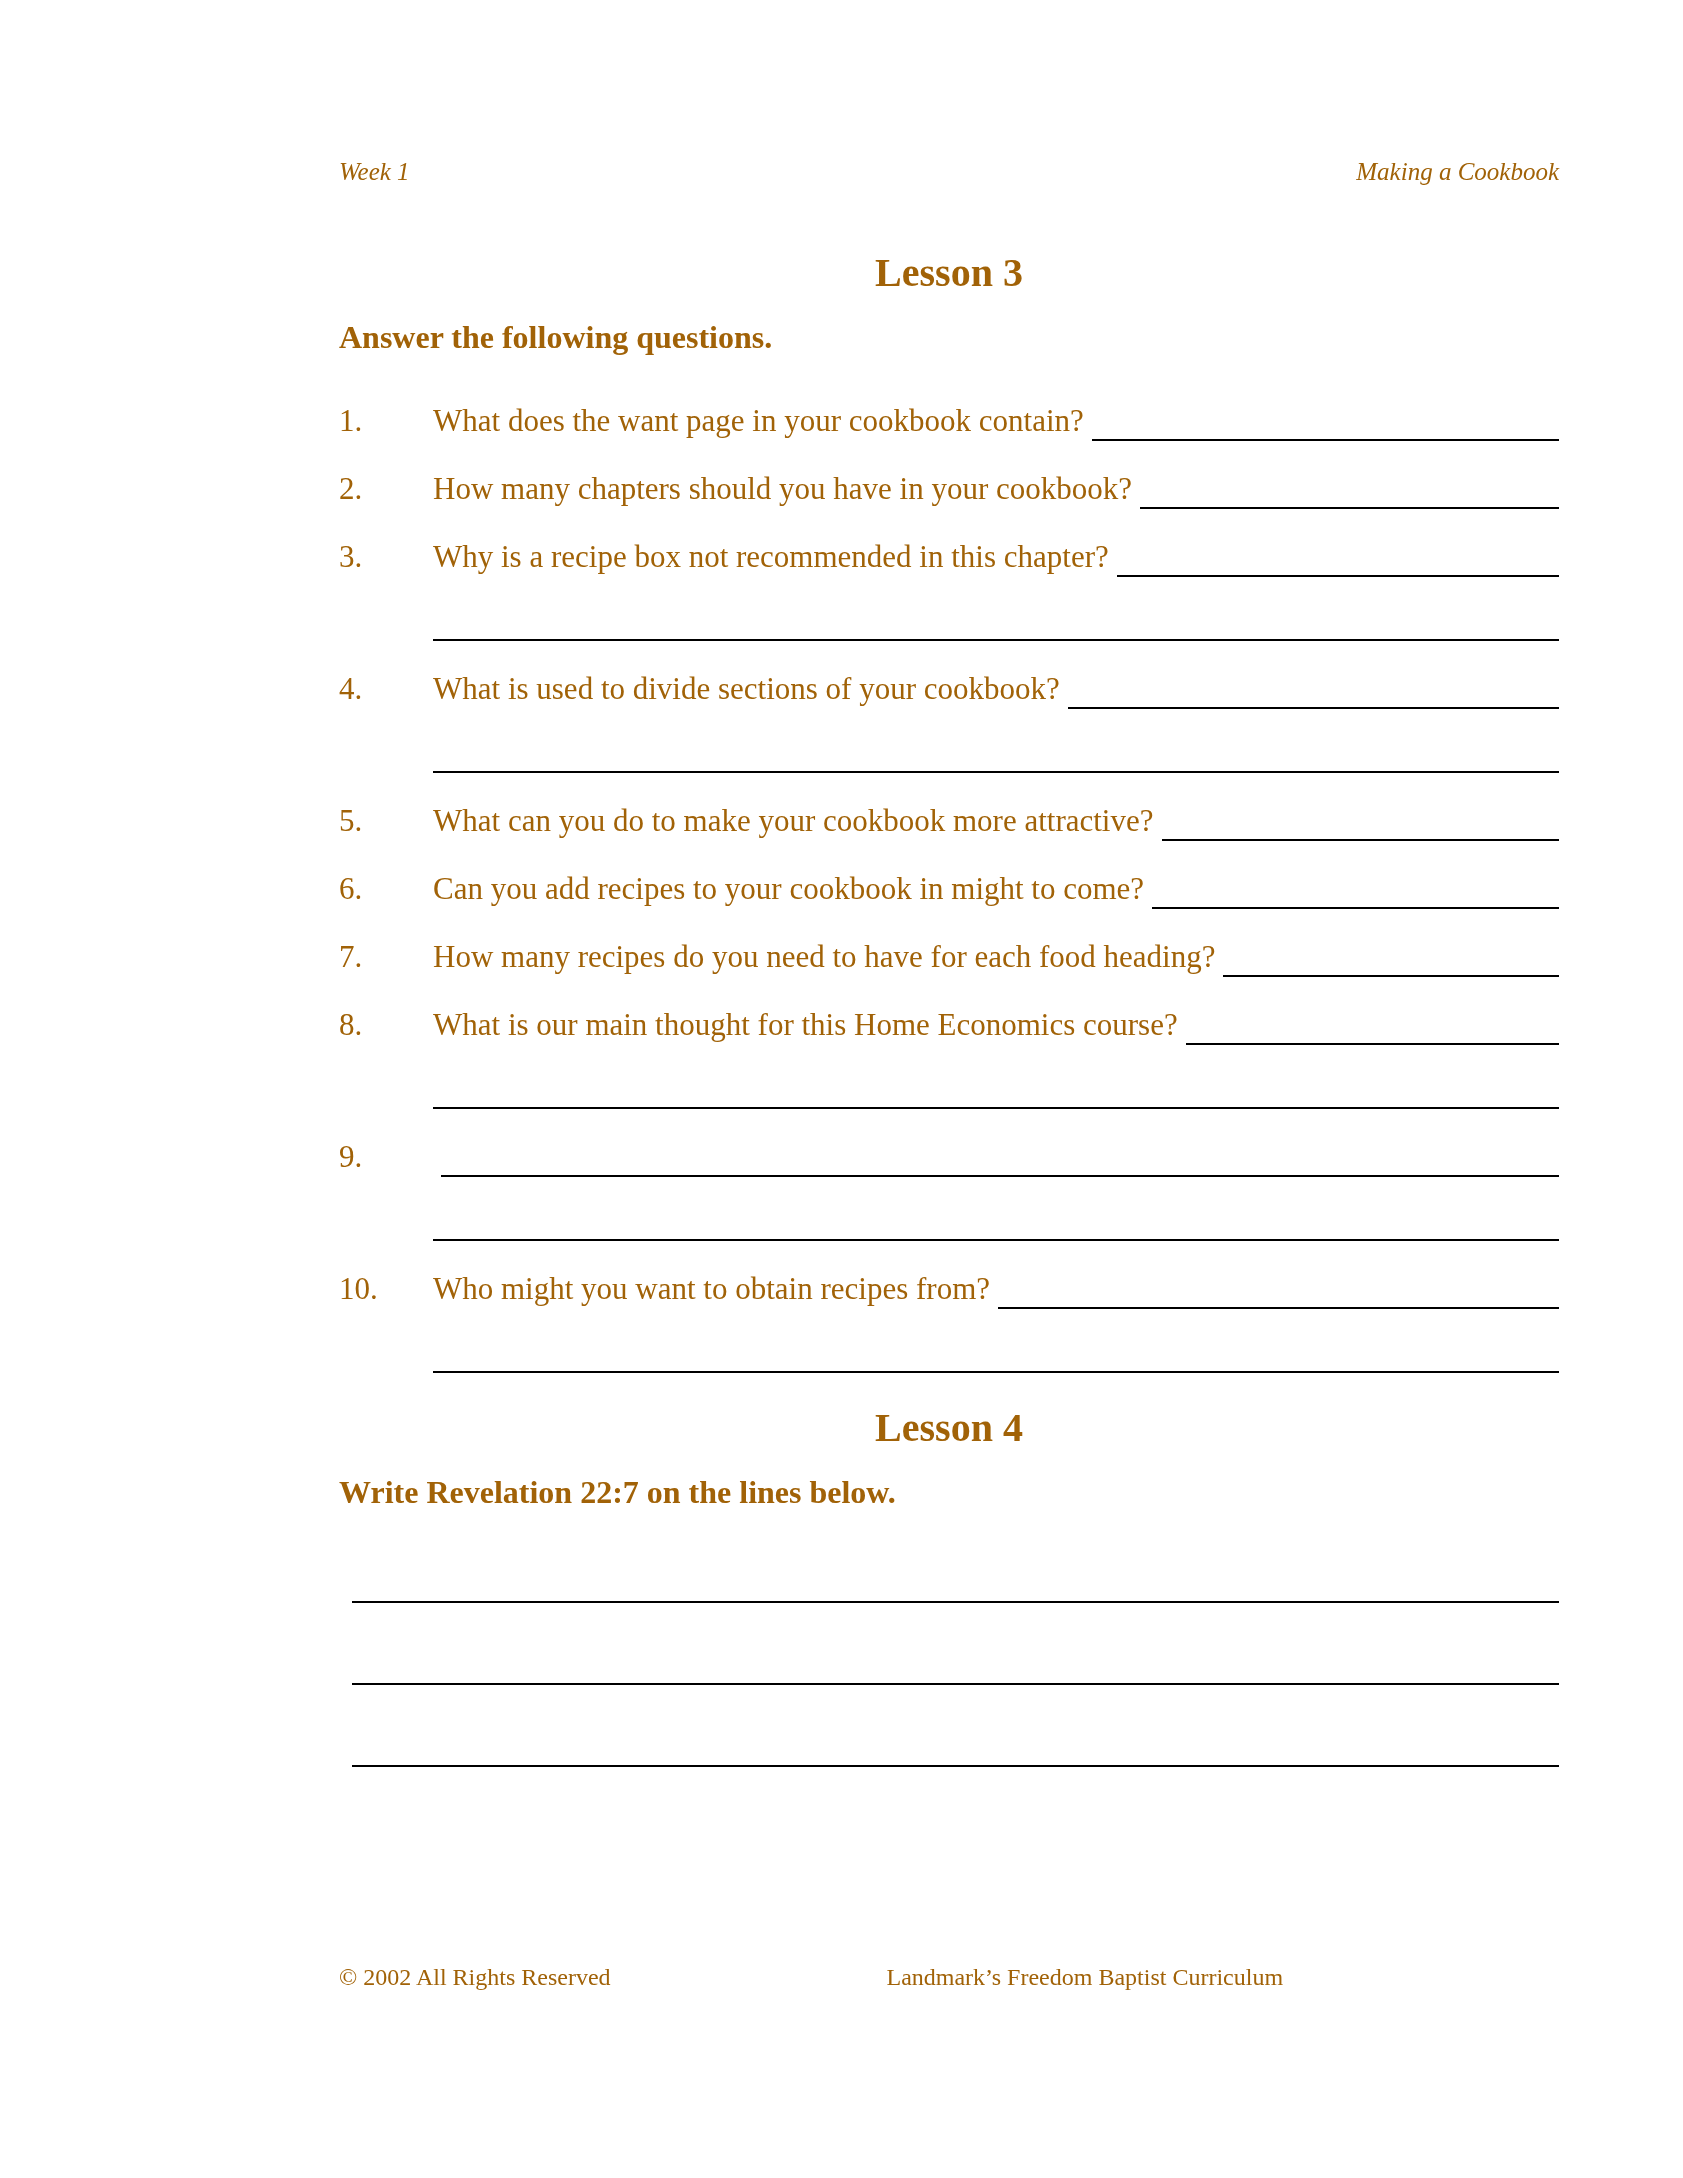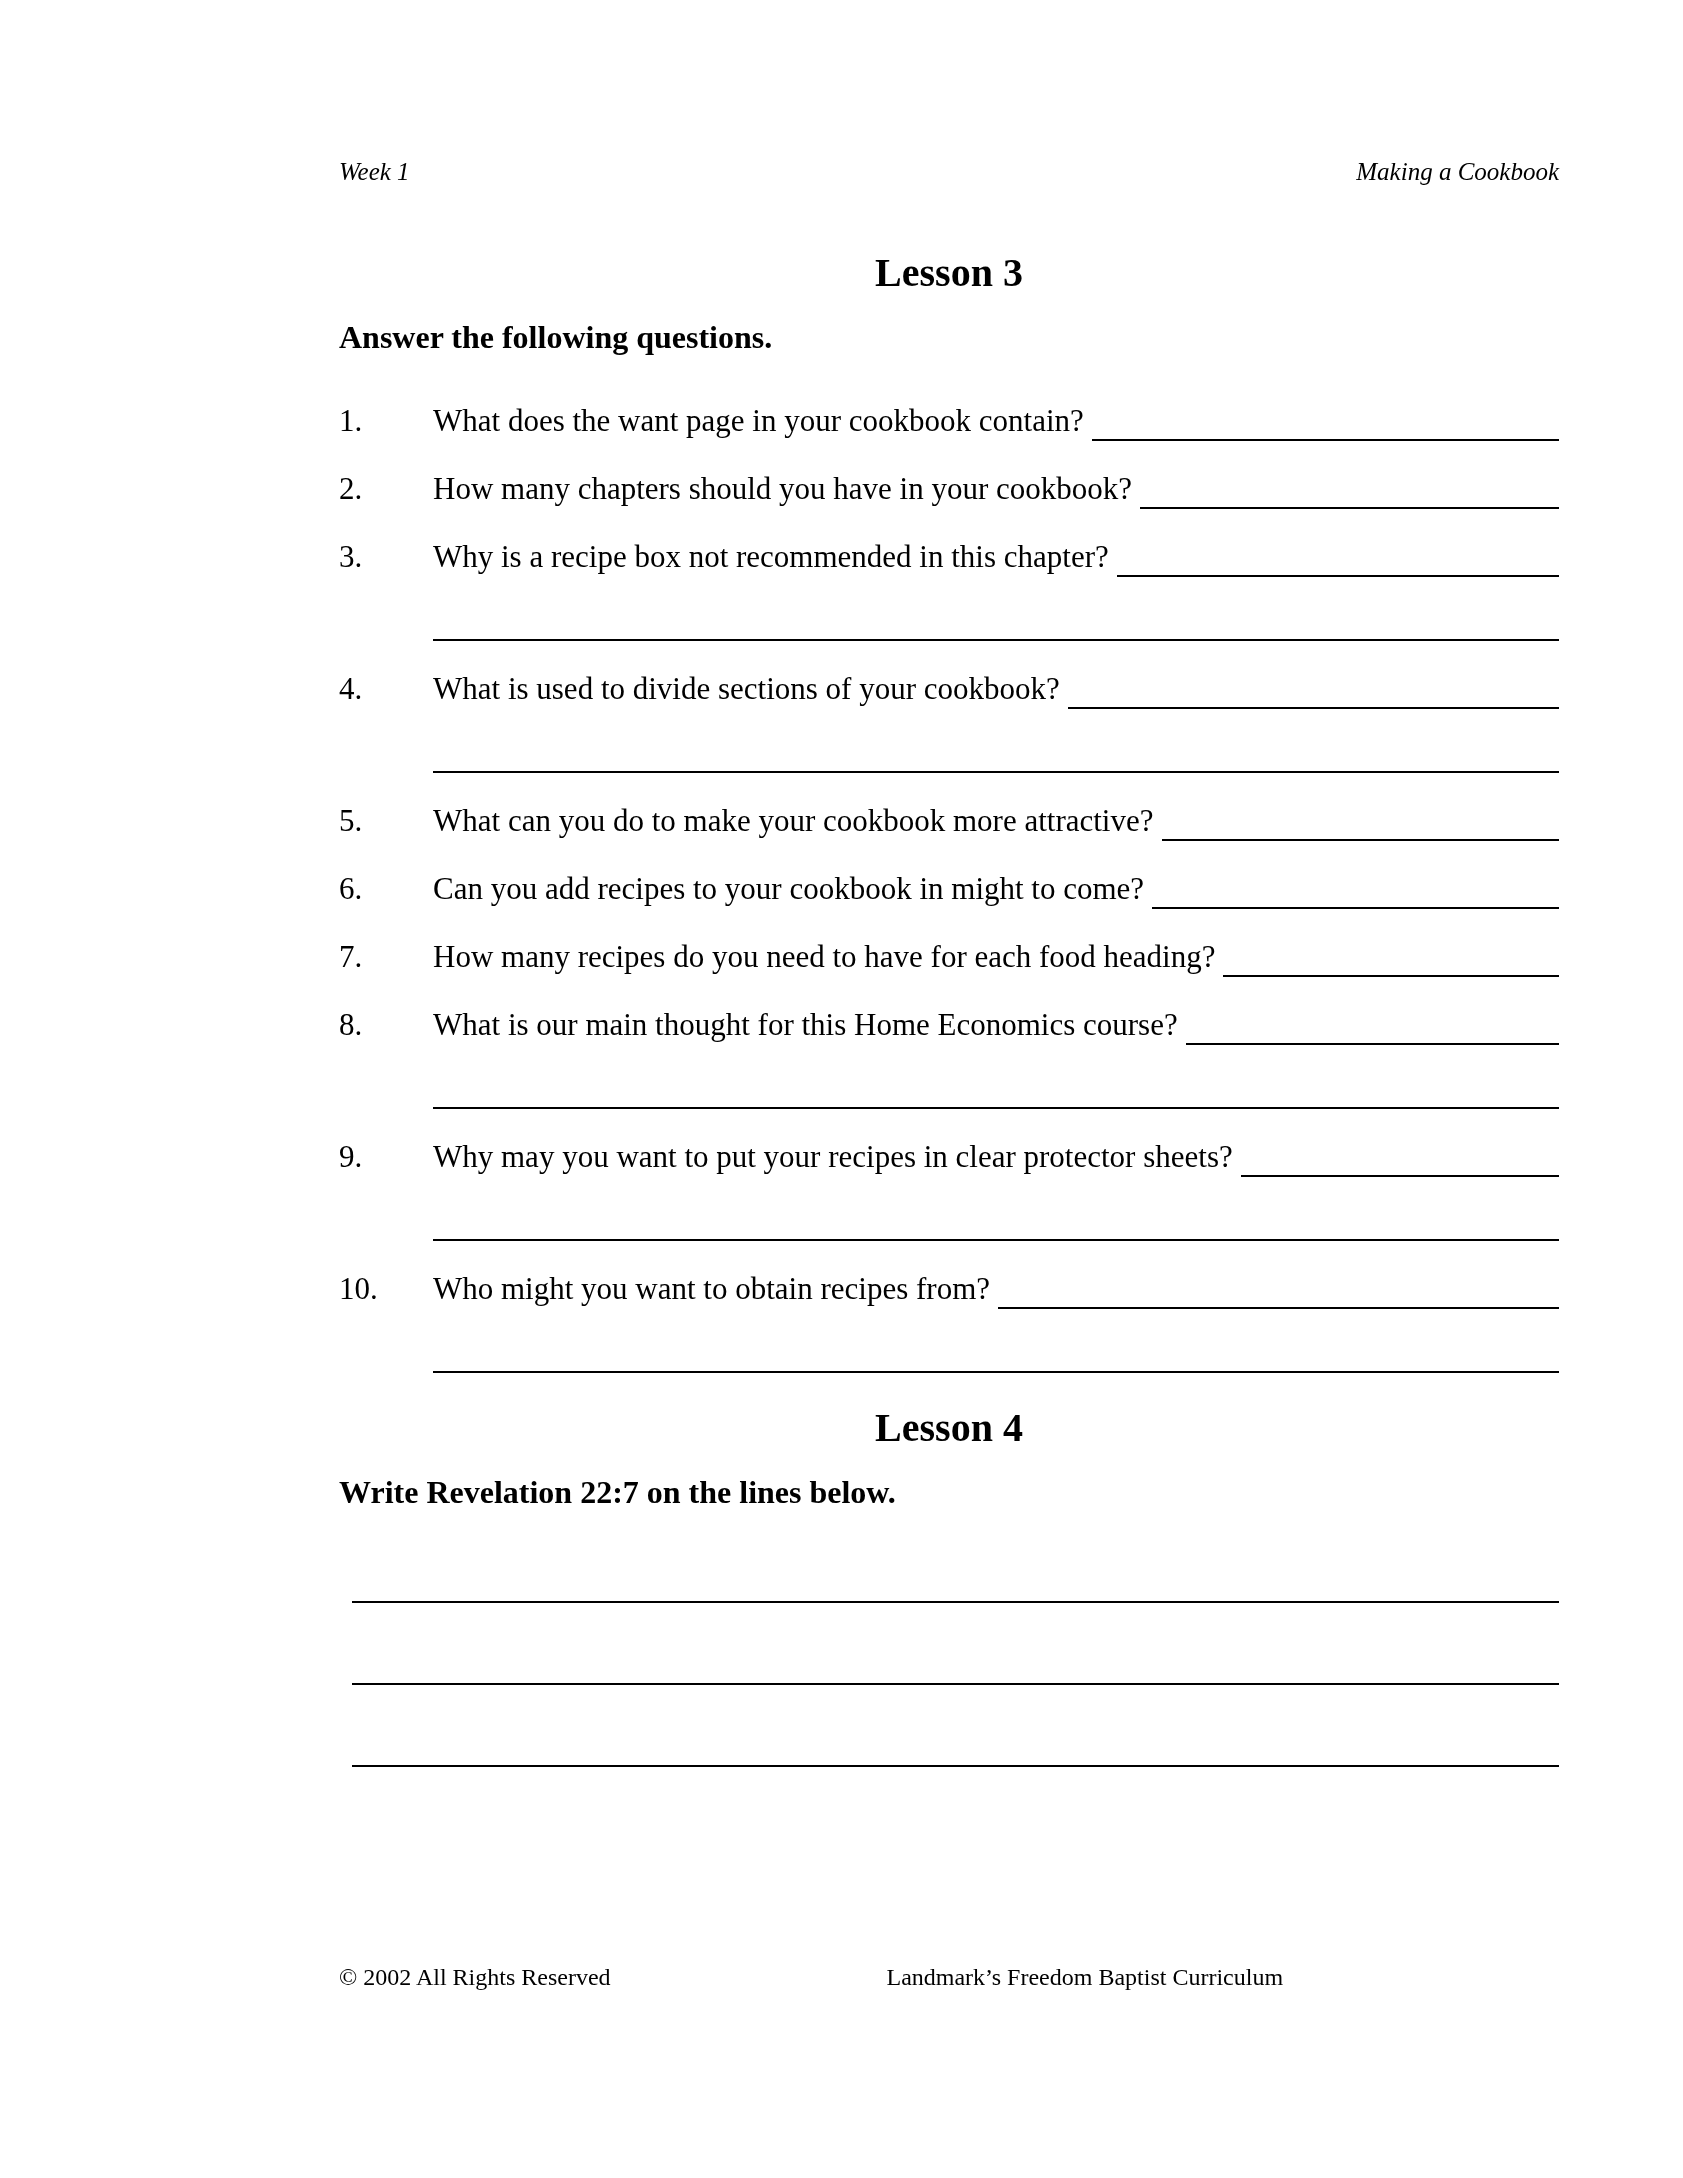--- a/index.html
+++ b/index.html
@@ -5,21 +5,21 @@
   html, body {
     margin: 0;
     padding: 0;
     background: #ffffff;
   }
   .page {
     position: relative;
     width: 1683px;
     height: 2178px;
     background: #ffffff;
-    color: #000000;
+    color: #a16207;
     font-family: "Liberation Serif", "DejaVu Serif", serif;
     overflow: hidden;
     box-sizing: border-box;
   }
   .content {
     box-sizing: border-box;
     width: 100%;
     height: 100%;
     padding: 156px 124px 0 339px;
   }
@@ -184,21 +184,20 @@
           <div class="q-row">
             <span class="q-num">8.</span>
             <span class="q-text">What is our main thought for this Home Economics course?</span>
             <span class="q-blank"></span>
           </div>
           <div class="q-extra"></div>
         </div>
         <div class="q-block">
           <div class="q-row">
             <span class="q-num">9.</span>
-            <span class="q-text">Why may you want to put your recipes in clear protector sheets?</span>
             <span class="q-blank"></span>
           </div>
           <div class="q-extra"></div>
         </div>
         <div class="q-block">
           <div class="q-row">
             <span class="q-num">10.</span>
             <span class="q-text">Who might you want to obtain recipes from?</span>
             <span class="q-blank"></span>
           </div>

